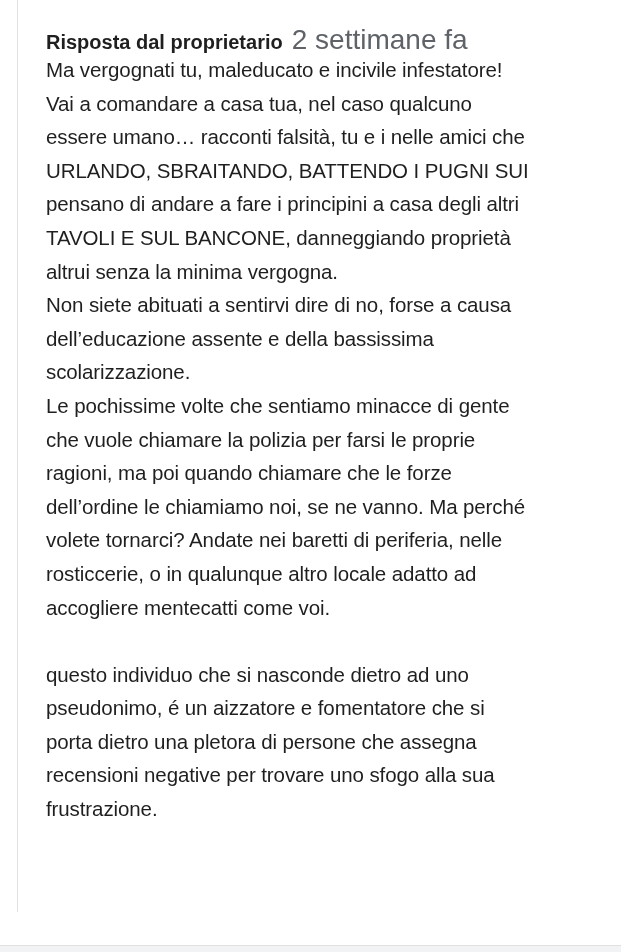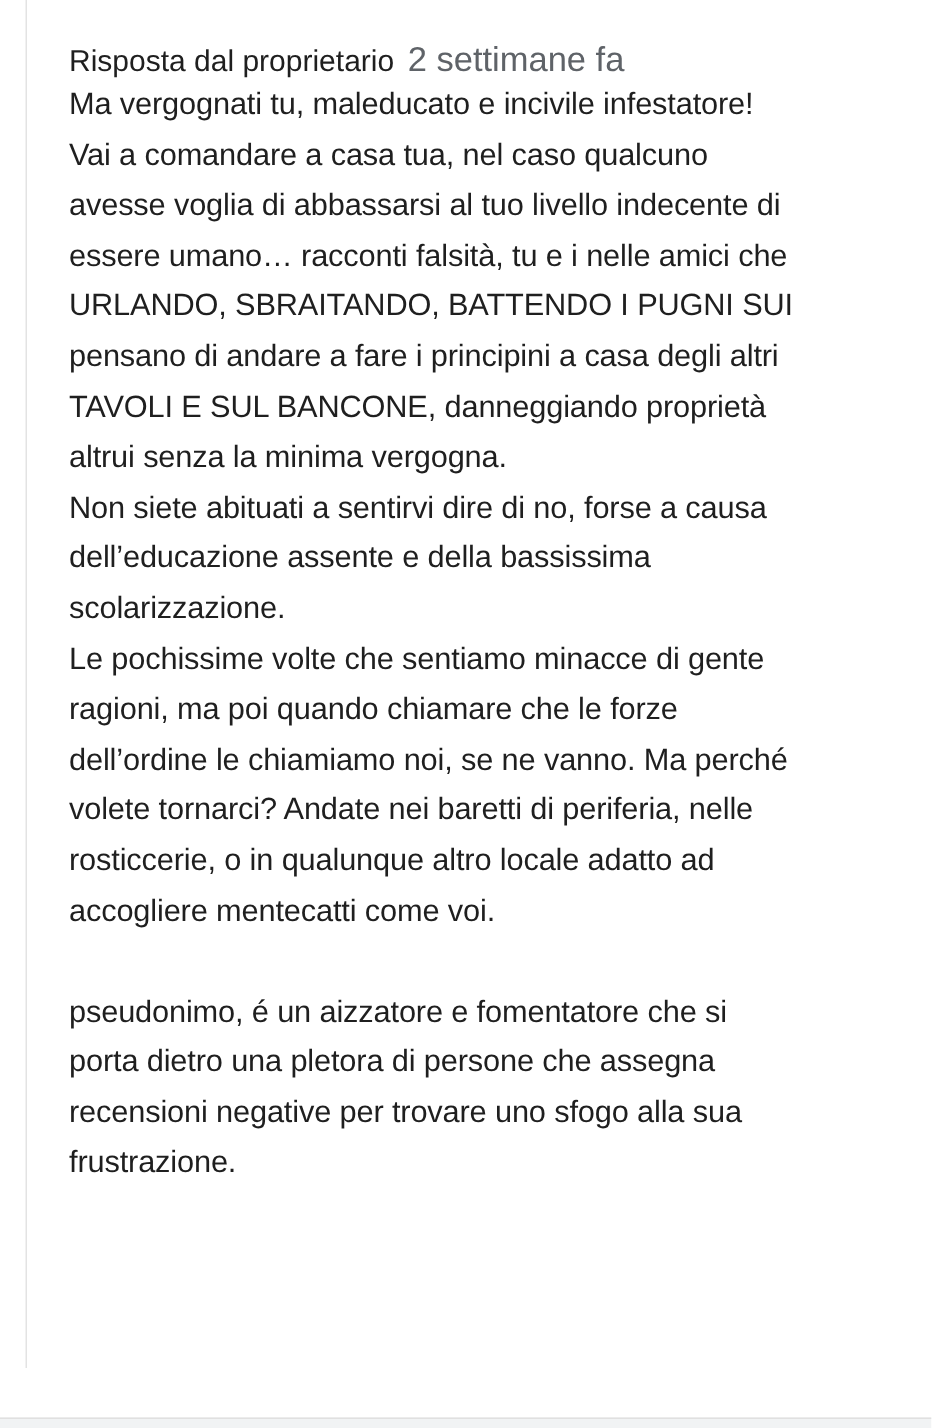--- a/index.html
+++ b/index.html
@@ -31,25 +31,25 @@
     }
     .reply-header {
       display: flex;
       align-items: baseline;
       height: 27px;
       line-height: 27px;
       white-space: nowrap;
     }
     .reply-author {
       font-size: 20px;
-      font-weight: 400;
+      font-weight: 700;
       color: #1f1f1f;
     }
     .reply-date {
-      font-size: 23px;
+      font-size: 28px;
       color: #5f6368;
       margin-left: 9px;
     }
     .reply-body {
       font-size: 20.5px;
       line-height: 33.6px;
       color: #1f1f1f;
       letter-spacing: -0.1px;
     }
     .reply-line {
@@ -75,36 +75,37 @@
 
 <div class="reply-block">
   <div class="reply-content">
     <div class="reply-header">
       <span class="reply-author">Risposta dal proprietario</span>
       <span class="reply-date">2 settimane fa</span>
     </div>
     <div class="reply-body">
       <span class="reply-line">Ma vergognati tu, maleducato e incivile infestatore!</span>
       <span class="reply-line">Vai a comandare a casa tua, nel caso qualcuno</span>
-      <span class="reply-line">avesse voglia di abbassarsi al tuo livello indecente di</span>
       <span class="reply-line">essere umano… racconti falsità, tu e i nelle amici che</span>
       <span class="reply-line">URLANDO, SBRAITANDO, BATTENDO I PUGNI SUI</span>
       <span class="reply-line">pensano di andare a fare i principini a casa degli altri</span>
       <span class="reply-line">TAVOLI E SUL BANCONE, danneggiando proprietà</span>
       <span class="reply-line">altrui senza la minima vergogna.</span>
       <span class="reply-line">Non siete abituati a sentirvi dire di no, forse a causa</span>
       <span class="reply-line">dell’educazione assente e della bassissima</span>
       <span class="reply-line">scolarizzazione.</span>
       <span class="reply-line">Le pochissime volte che sentiamo minacce di gente</span>
+      <span class="reply-line">che vuole chiamare la polizia per farsi le proprie</span>
       <span class="reply-line">ragioni, ma poi quando chiamare che le forze</span>
       <span class="reply-line">dell’ordine le chiamiamo noi, se ne vanno. Ma perché</span>
       <span class="reply-line">volete tornarci? Andate nei baretti di periferia, nelle</span>
       <span class="reply-line">rosticcerie, o in qualunque altro locale adatto ad</span>
       <span class="reply-line">accogliere mentecatti come voi.</span>
       <span class="reply-line blank"></span>
+      <span class="reply-line">questo individuo che si nasconde dietro ad uno</span>
       <span class="reply-line">pseudonimo, é un aizzatore e fomentatore che si</span>
       <span class="reply-line">porta dietro una pletora di persone che assegna</span>
       <span class="reply-line">recensioni negative per trovare uno sfogo alla sua</span>
       <span class="reply-line">frustrazione.</span>
     </div>
   </div>
 </div>
 
 <div class="bottom-bar"></div>
 

